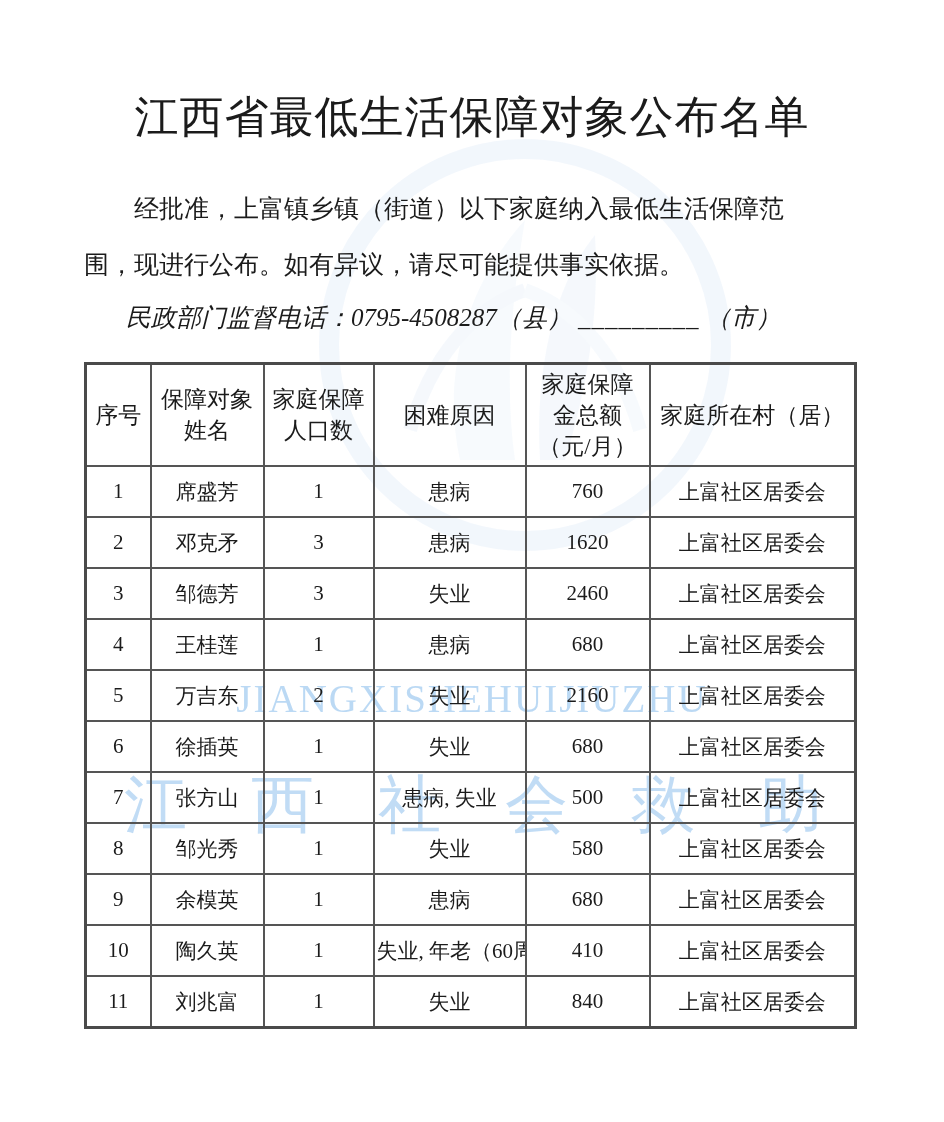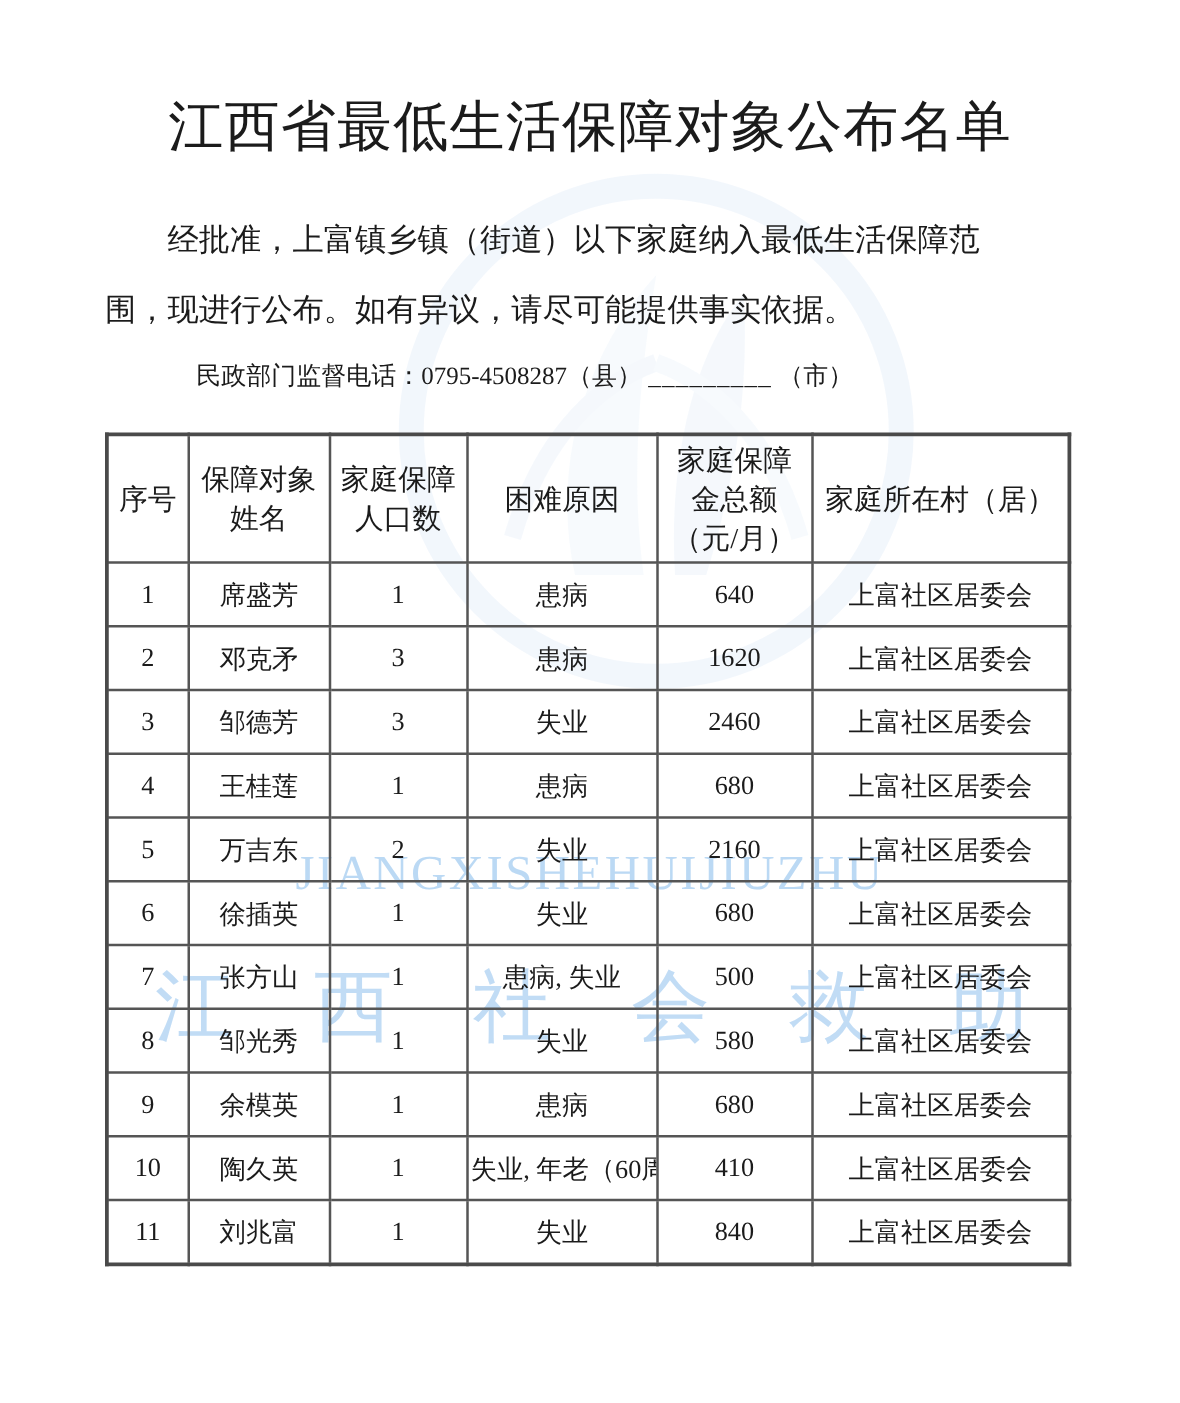--- a/index.html
+++ b/index.html
@@ -23,32 +23,32 @@
   }
   .wm-cjk{
     position:absolute;top:762px;left:124px;
     font-size:63px;letter-spacing:64px;
     color:rgba(142,192,236,0.55);
     z-index:0;white-space:nowrap;
   }
   
   .content{position:relative;z-index:1;}
   .title{
-    margin:0;padding-top:72px;
+    margin:16px;padding-top:72px;
     text-align:center;
     font-size:44px;font-weight:400;letter-spacing:1px;
   }
   .intro{
     margin:34px 84px 0 84px;
     font-size:25px;line-height:56px;
     white-space:pre-line;
   }
   .phone-line{
-    margin:0 93px;padding-left:64px;
-    font-size:20px;line-height:49px;
+    margin:0 62px;padding-left:64px;
+    font-size:25px;line-height:49px;font-style:italic;
   }
   .phone-blank{letter-spacing:1px;}
   
   table.roster{
     margin:20px 0 0 84px;
     border-collapse:collapse;
     table-layout:fixed;
     width:770px;
     background:transparent;
     border:3px solid #4a4a4a;
@@ -124,21 +124,21 @@
 （元/月）</th>
           <th>家庭所在村（居）</th>
         </tr>
       </thead>
       <tbody>
   <tr>
     <td>1</td>
     <td>席盛芳</td>
     <td>1</td>
     <td class="reason">患病</td>
-    <td>640</td>
+    <td>760</td>
     <td>上富社区居委会</td>
   </tr>
 
   <tr>
     <td>2</td>
     <td>邓克矛</td>
     <td>3</td>
     <td class="reason">患病</td>
     <td>1620</td>
     <td>上富社区居委会</td>

